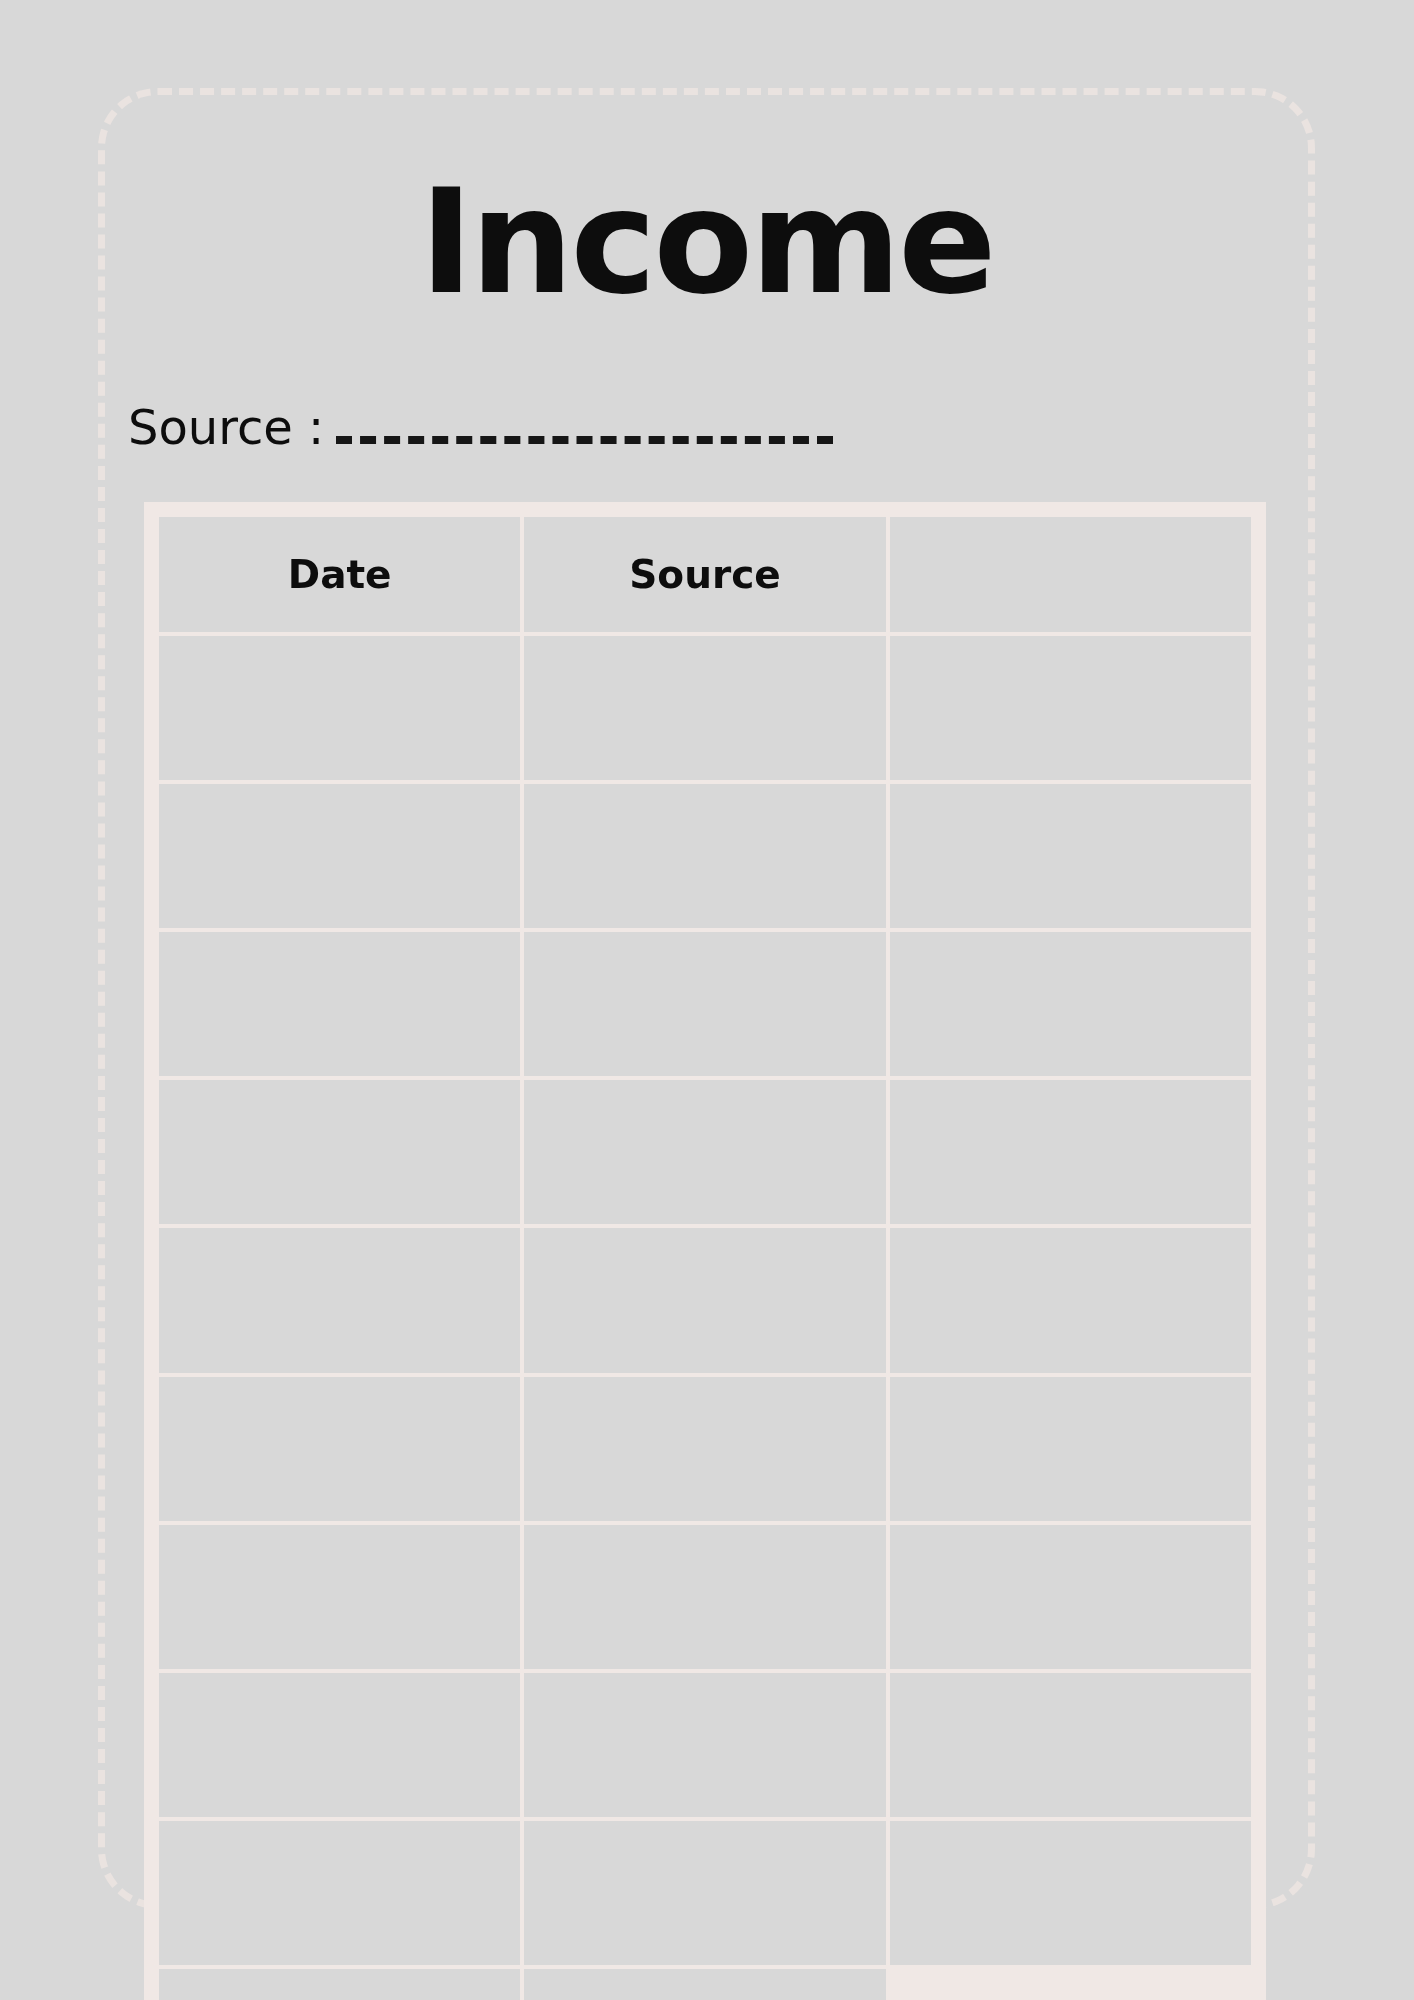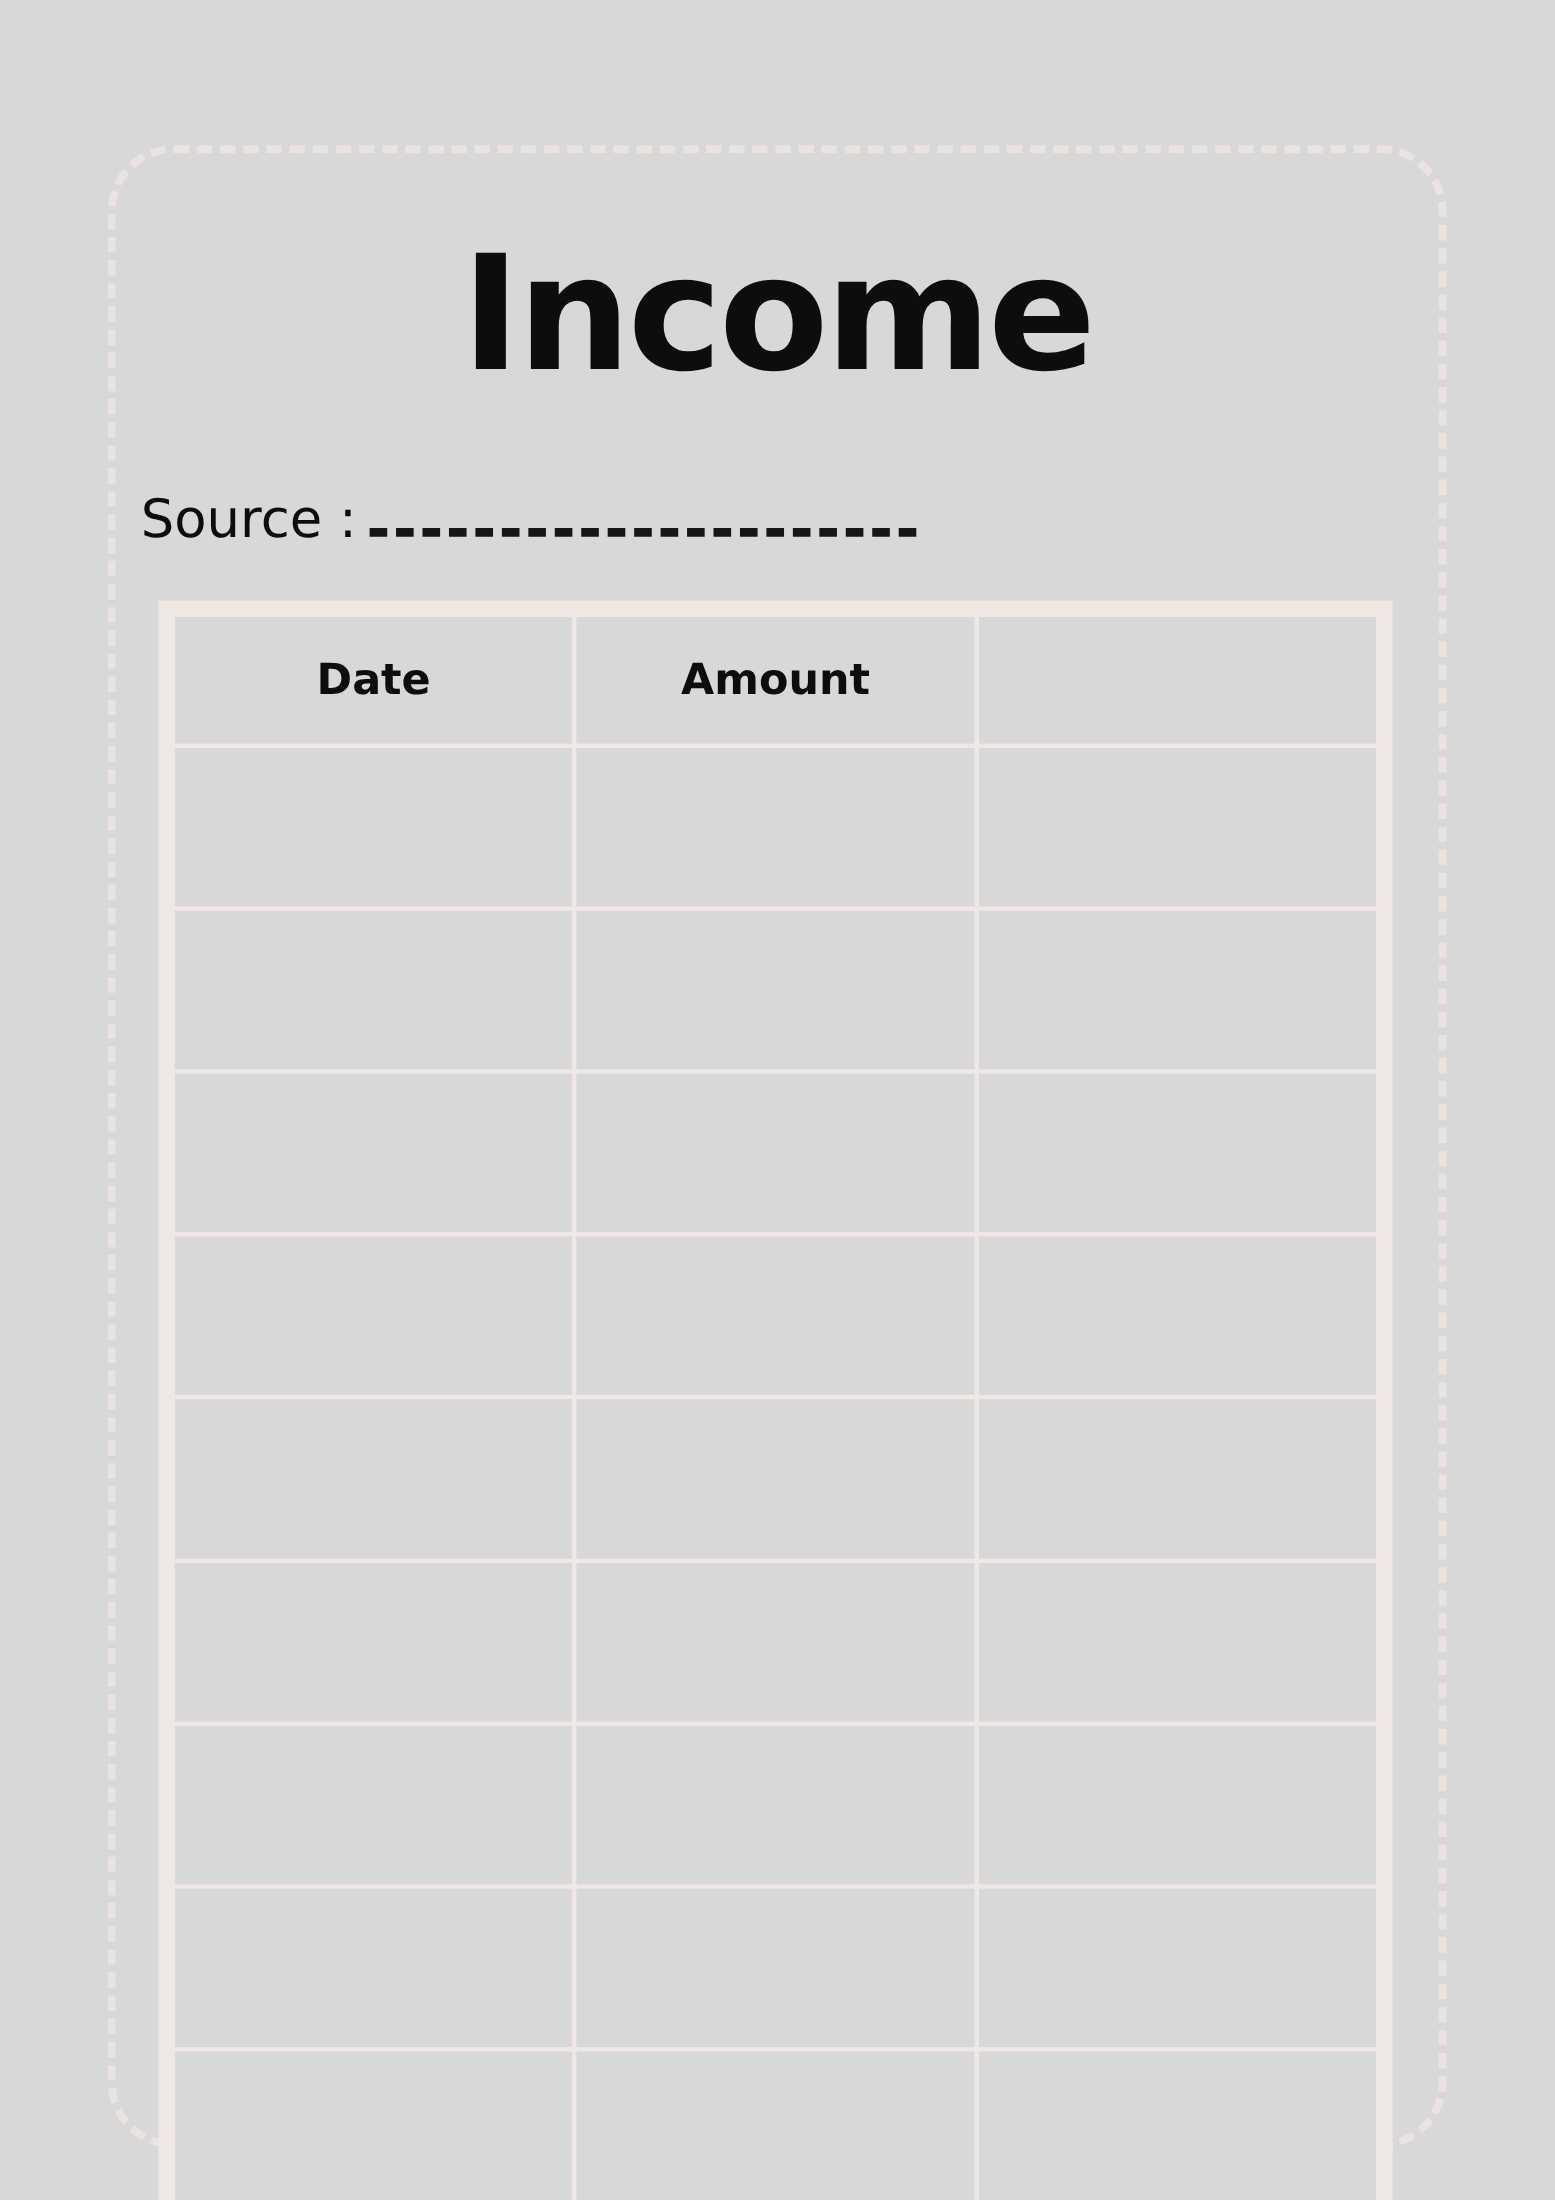--- a/index.html
+++ b/index.html
@@ -5,21 +5,21 @@
   :root{
     --page-bg:#d8d8d8; --frame-dash:#eae3e0; --table-border:#f0e8e5; --ink:#0d0d0d;
   }
   html,body{margin:0;padding:0;}
   body{
     width:1414px;height:2000px;overflow:hidden;position:relative;
     background:var(--page-bg,#d8d8d8);
     font-family:"DejaVu Sans","Liberation Sans",sans-serif;
     color:var(--ink,#0d0d0d);
   }
-  .page{position:absolute;inset:0;margin-top:44px;}
+  .page{position:absolute;inset:0;}
   .frame{
     position:absolute;left:98px;top:88px;width:1217px;height:1821px;
     box-sizing:border-box;border:7px dashed var(--frame-dash,#eae3e0);
     border-radius:60px;
   }
   .title{
     position:absolute;left:0;top:74px;width:100%;margin:0;
     text-align:center;font-size:145px;line-height:1;font-weight:bold;
     letter-spacing:-3px;color:var(--ink,#0d0d0d);
   }
@@ -56,21 +56,21 @@
   <div class="frame">
 
     <h1 class="title">Income</h1>
 
     <div class="month-row">
       <span class="month-label">Source :</span><span class="month-blank"><span class="sr-text">__________________</span></span>
     </div>
 
     <div class="grid">
       <div class="hcell">Date</div>
-      <div class="hcell">Amount</div>
+      <div class="hcell">Source</div>
 
       <div class="cell"></div>
       <div class="cell"></div>
       <div class="cell"></div>
 
       <div class="cell"></div>
       <div class="cell"></div>
       <div class="cell"></div>
 
       <div class="cell"></div>

